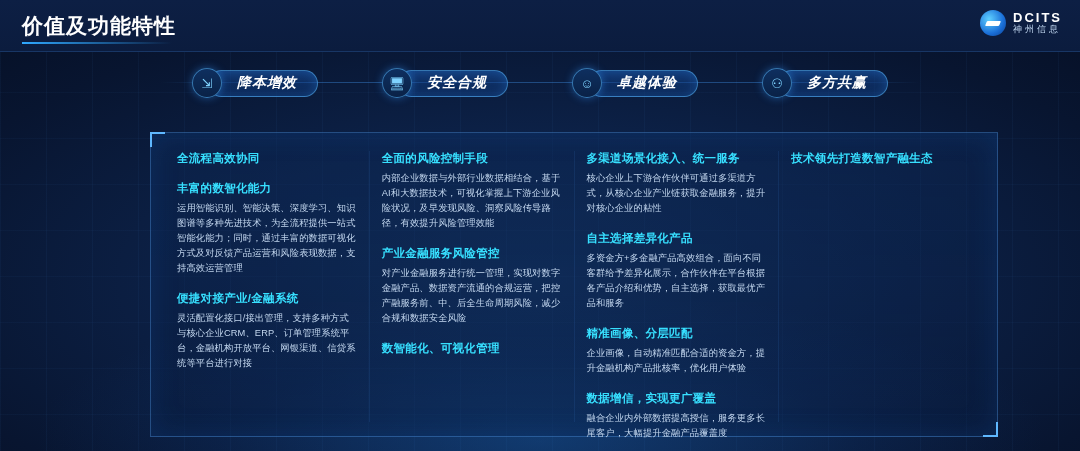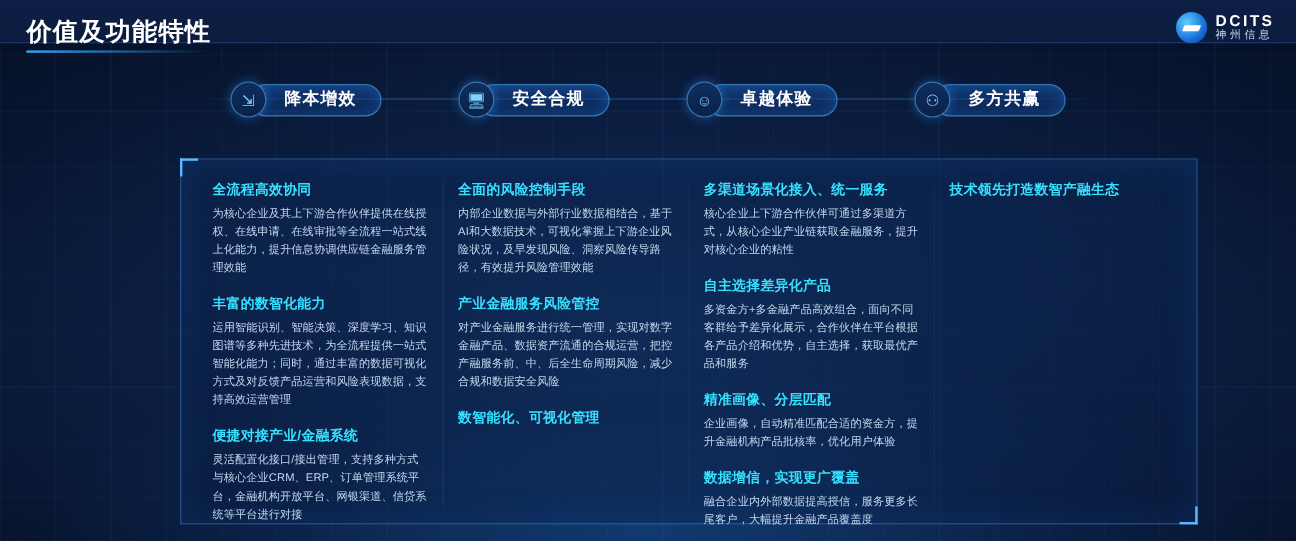--- a/index.html
+++ b/index.html
@@ -26,21 +26,21 @@
   }
   .glow-bottom {
     position: absolute; left: 50%; bottom: -140px; transform: translateX(-50%);
     width: 1000px; height: 300px;
     background: radial-gradient(ellipse at center, rgba(30,120,210,0.30) 0%, rgba(20,80,160,0.12) 45%, rgba(0,0,0,0) 72%);
     pointer-events: none;
   }
 
   
   .header {
-    position: absolute; top: 0; left: 0; right: 0; height: 36px;
+    position: absolute; top: 0; left: 0; right: 0; height: 52px;
     background: linear-gradient(180deg, #0d1f44 0%, #0b1c3e 100%);
     border-bottom: 1px solid rgba(80,160,255,0.18);
   }
   .title {
     position: absolute; left: 22px; top: 12px;
     font-size: 21px; font-weight: bold; color: #ffffff; letter-spacing: 1px;
   }
   .title-underline {
     position: absolute; left: 22px; top: 42px; width: 150px; height: 2px;
     background: linear-gradient(90deg, #2fa8ff 0%, rgba(47,168,255,0) 100%);
@@ -79,20 +79,21 @@
     box-shadow: 0 0 9px rgba(50,150,255,0.45);
   }
   .pill {
     height: 27px; padding: 0 20px 0 28px;
     border-radius: 14px;
     background: linear-gradient(180deg, rgba(25,80,160,0.55), rgba(12,45,100,0.55));
     border: 1px solid rgba(90,185,255,0.55);
     display: flex; align-items: center;
     color: #ffffff; font-size: 14px; font-weight: bold; letter-spacing: 1px;
     box-shadow: 0 0 12px rgba(40,130,230,0.35) inset;
+    font-style: italic;
   }
   .pill-connector {
     position: absolute; top: 82px; left: 50%; transform: translateX(-50%);
     width: 760px; height: 1px;
     background: linear-gradient(90deg, rgba(70,160,255,0) 0%, rgba(70,160,255,0.35) 15%, rgba(70,160,255,0.35) 85%, rgba(70,160,255,0) 100%);
     z-index: 0;
   }
 
   
   .panel {
@@ -160,21 +161,20 @@
       <div class="pill">多方共赢</div>
     </div>
   </div>
 
   <div class="panel">
     <div class="cols">
 
       <div class="col">
         <div class="block">
           <div class="block-title">全流程高效协同</div>
-          <div class="block-body">为核心企业及其上下游合作伙伴提供在线授权、在线申请、在线审批等全流程一站式线上化能力，提升信息协调供应链金融服务管理效能</div>
         </div>
         <div class="block">
           <div class="block-title">丰富的数智化能力</div>
           <div class="block-body">运用智能识别、智能决策、深度学习、知识图谱等多种先进技术，为全流程提供一站式智能化能力；同时，通过丰富的数据可视化方式及对反馈产品运营和风险表现数据，支持高效运营管理</div>
         </div>
         <div class="block">
           <div class="block-title">便捷对接产业/金融系统</div>
           <div class="block-body">灵活配置化接口/接出管理，支持多种方式与核心企业CRM、ERP、订单管理系统平台，金融机构开放平台、网银渠道、信贷系统等平台进行对接</div>
         </div>
       </div>

